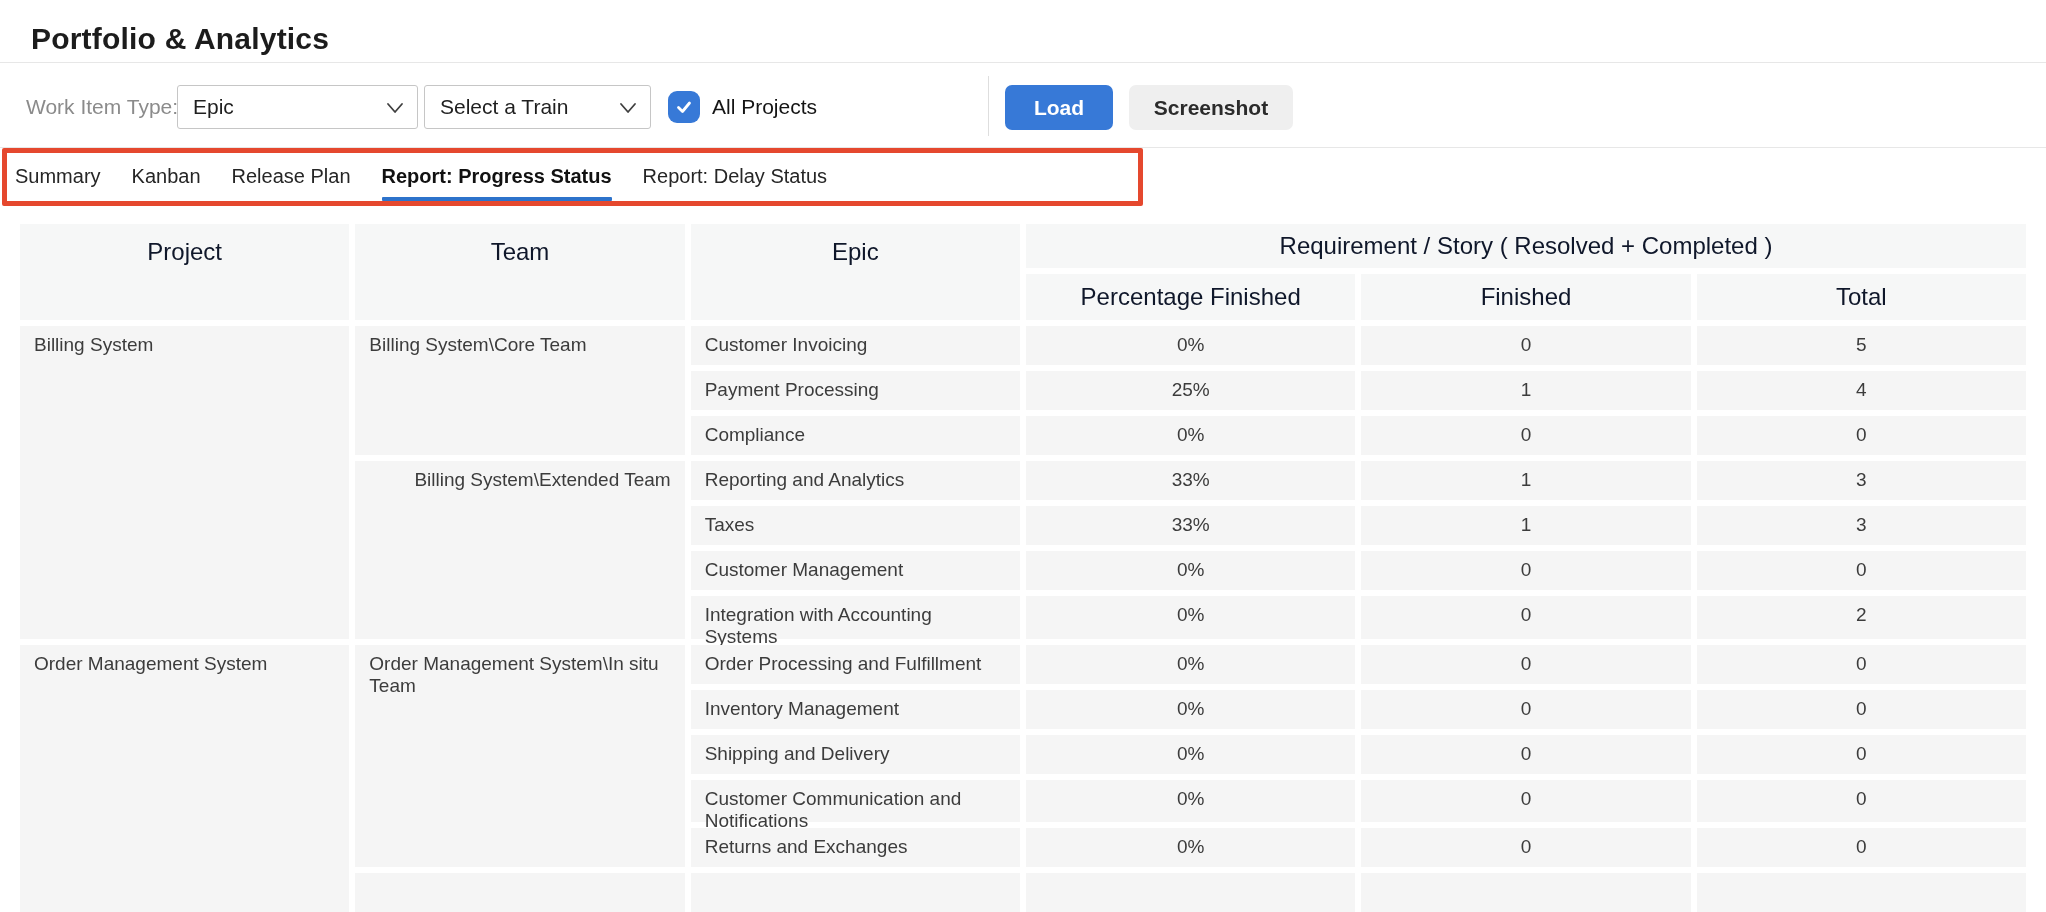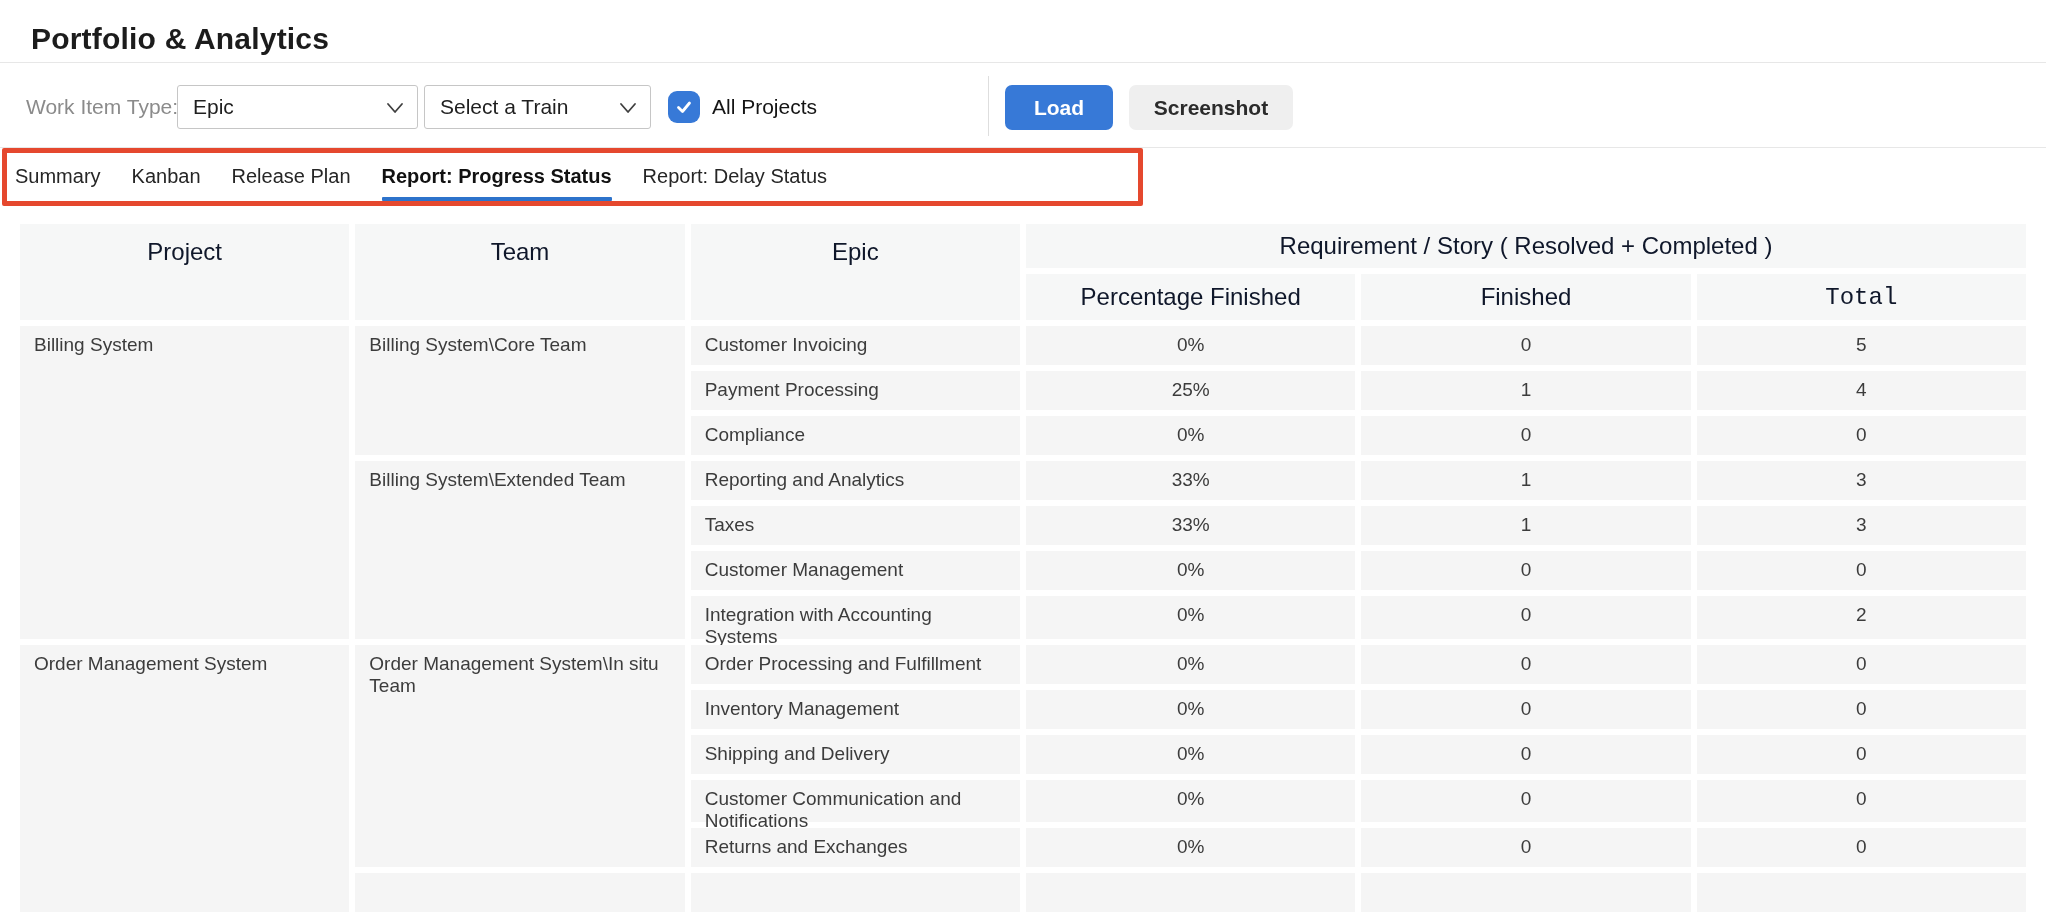--- a/index.html
+++ b/index.html
@@ -60,21 +60,21 @@
   .cell{background:var(--cell-bg,#f5f5f5);box-sizing:border-box;}
   .hdr{display:flex;justify-content:center;font-size:24px;color:#0f172a;background:var(--header-bg,#f6f7f7);}
   .hdr-span2{grid-row:1 / 3;align-items:flex-start;padding-top:14px;}
   .hdr-project{grid-column:1;}
   .hdr-team{grid-column:2;}
   .hdr-epic{grid-column:3;}
   .hdr-req{grid-column:4 / 7;grid-row:1;align-items:center;}
   .hdr-sub{grid-row:2;align-items:center;}
   .hdr-pct{grid-column:4;}
   .hdr-fin{grid-column:5;}
-  .hdr-total{grid-column:6;font-family:Liberation Mono, monospace;}
+  .hdr-total{grid-column:6;}
   .body-cell{font-size:19px;line-height:22px;color:#3c3c3c;padding:8px 14px;min-height:39px;}
   .num-cell{text-align:center;padding-left:4px;padding-right:4px;}
   .partial-cell{min-height:39px;}
 </style>
 </head>
 <body>
 
 <h1 class="page-title">Portfolio &amp; Analytics</h1>
 <div class="hdivider divider-header"></div>
 
@@ -134,21 +134,21 @@
     <div class="cell body-cell num-cell" style="grid-area: 3 / 5 / span 1;">0</div>
     <div class="cell body-cell num-cell" style="grid-area: 3 / 6 / span 1;">5</div>
     <div class="cell body-cell" style="grid-area: 4 / 3 / span 1;">Payment Processing</div>
     <div class="cell body-cell num-cell" style="grid-area: 4 / 4 / span 1;">25%</div>
     <div class="cell body-cell num-cell" style="grid-area: 4 / 5 / span 1;">1</div>
     <div class="cell body-cell num-cell" style="grid-area: 4 / 6 / span 1;">4</div>
     <div class="cell body-cell" style="grid-area: 5 / 3 / span 1;">Compliance</div>
     <div class="cell body-cell num-cell" style="grid-area: 5 / 4 / span 1;">0%</div>
     <div class="cell body-cell num-cell" style="grid-area: 5 / 5 / span 1;">0</div>
     <div class="cell body-cell num-cell" style="grid-area: 5 / 6 / span 1;">0</div>
-    <div class="cell body-cell" style="grid-area: 6 / 2 / span 4;">Billing System\Extended Team</div>
+    <div class="cell body-cell" style="grid-area: 6 / 2 / span 4; text-align: right;">Billing System\Extended Team</div>
     <div class="cell body-cell" style="grid-area: 6 / 3 / span 1;">Reporting and Analytics</div>
     <div class="cell body-cell num-cell" style="grid-area: 6 / 4 / span 1;">33%</div>
     <div class="cell body-cell num-cell" style="grid-area: 6 / 5 / span 1;">1</div>
     <div class="cell body-cell num-cell" style="grid-area: 6 / 6 / span 1;">3</div>
     <div class="cell body-cell" style="grid-area: 7 / 3 / span 1;">Taxes</div>
     <div class="cell body-cell num-cell" style="grid-area: 7 / 4 / span 1;">33%</div>
     <div class="cell body-cell num-cell" style="grid-area: 7 / 5 / span 1;">1</div>
     <div class="cell body-cell num-cell" style="grid-area: 7 / 6 / span 1;">3</div>
     <div class="cell body-cell" style="grid-area: 8 / 3 / span 1;">Customer Management</div>
     <div class="cell body-cell num-cell" style="grid-area: 8 / 4 / span 1;">0%</div>

